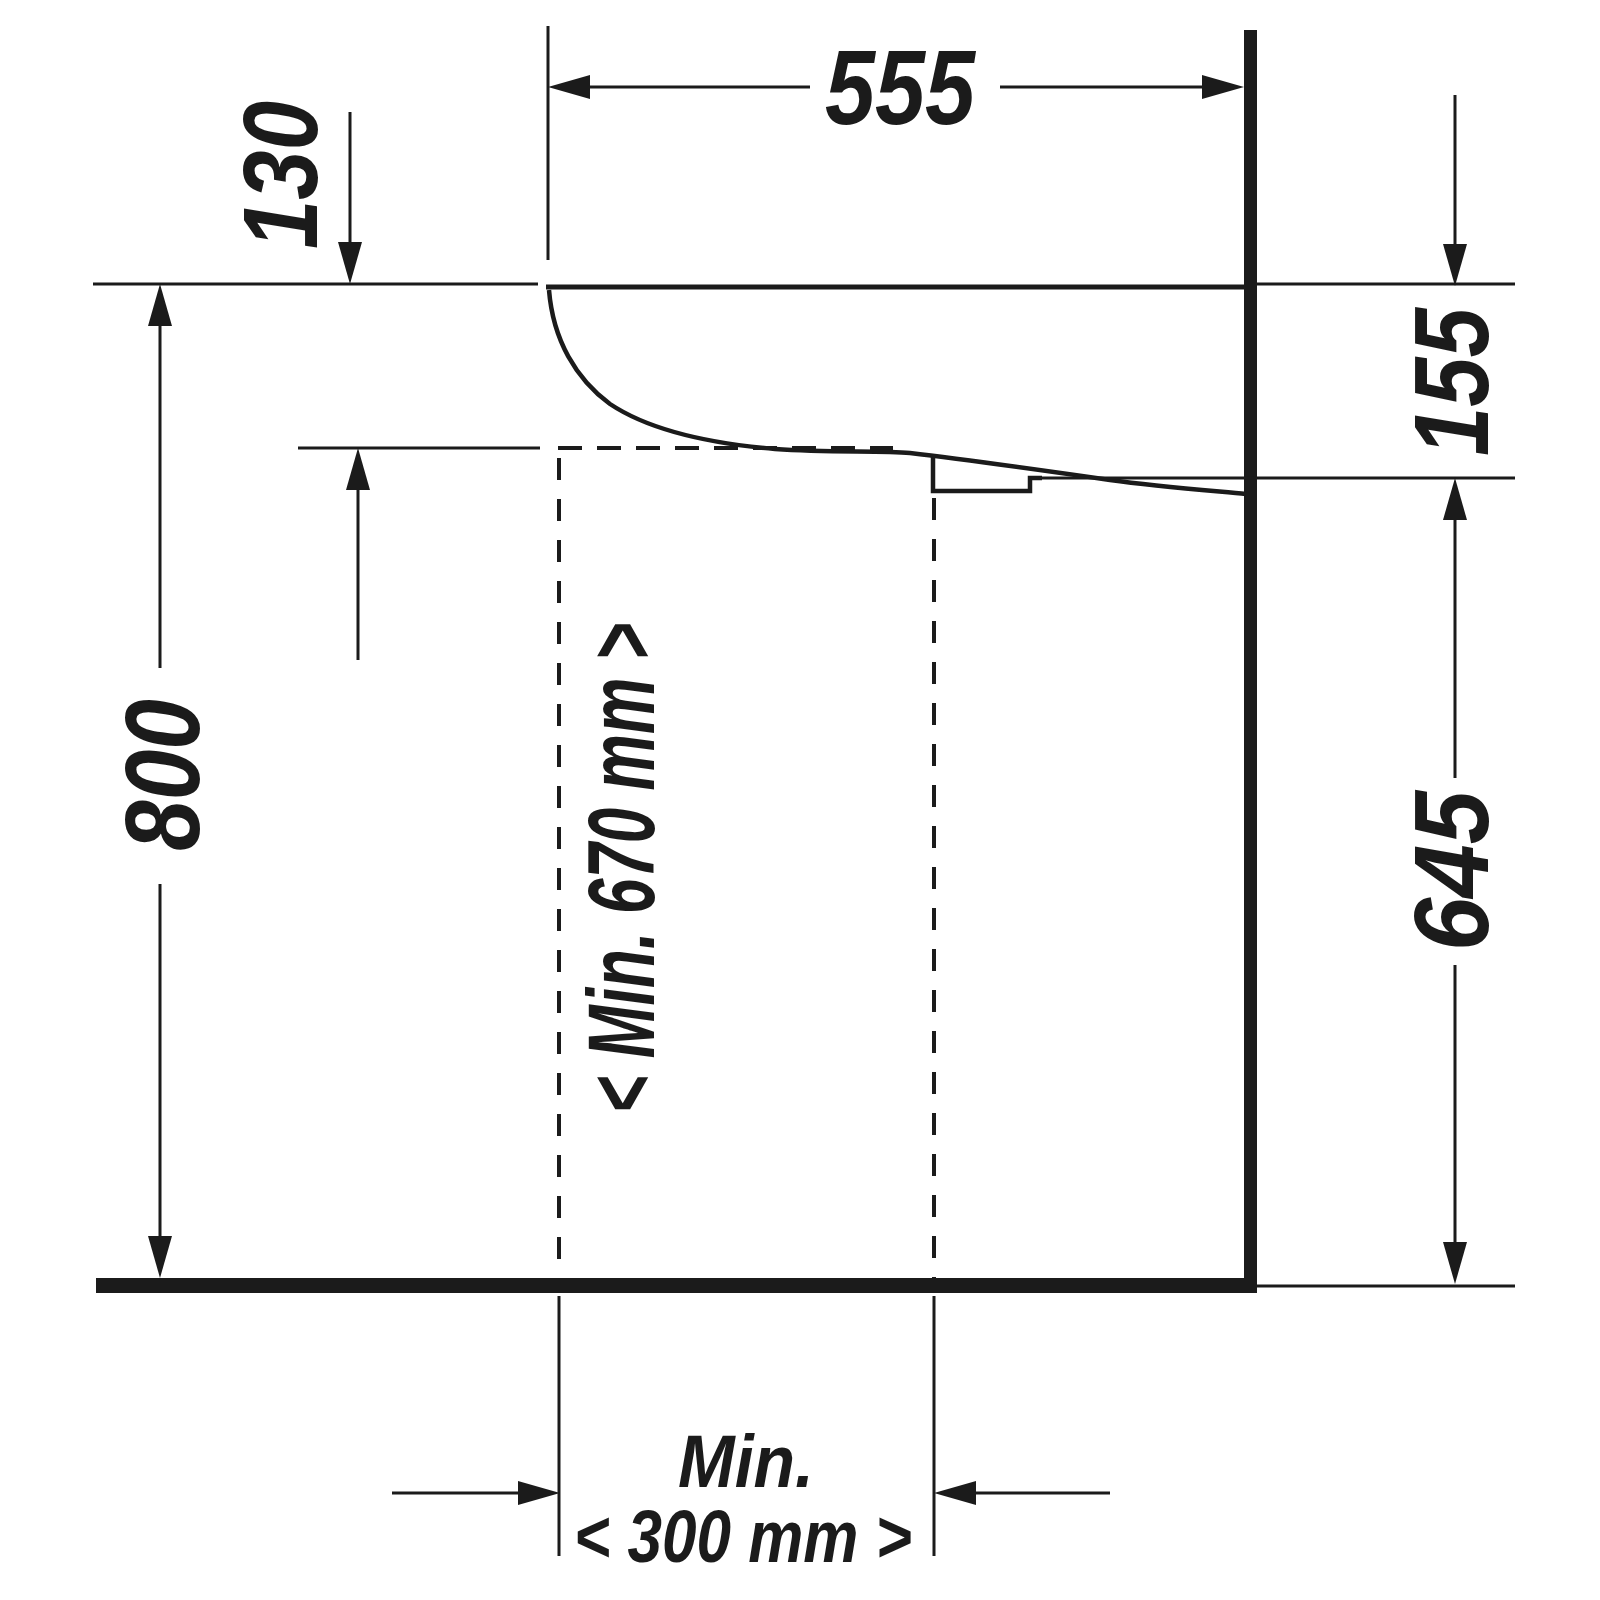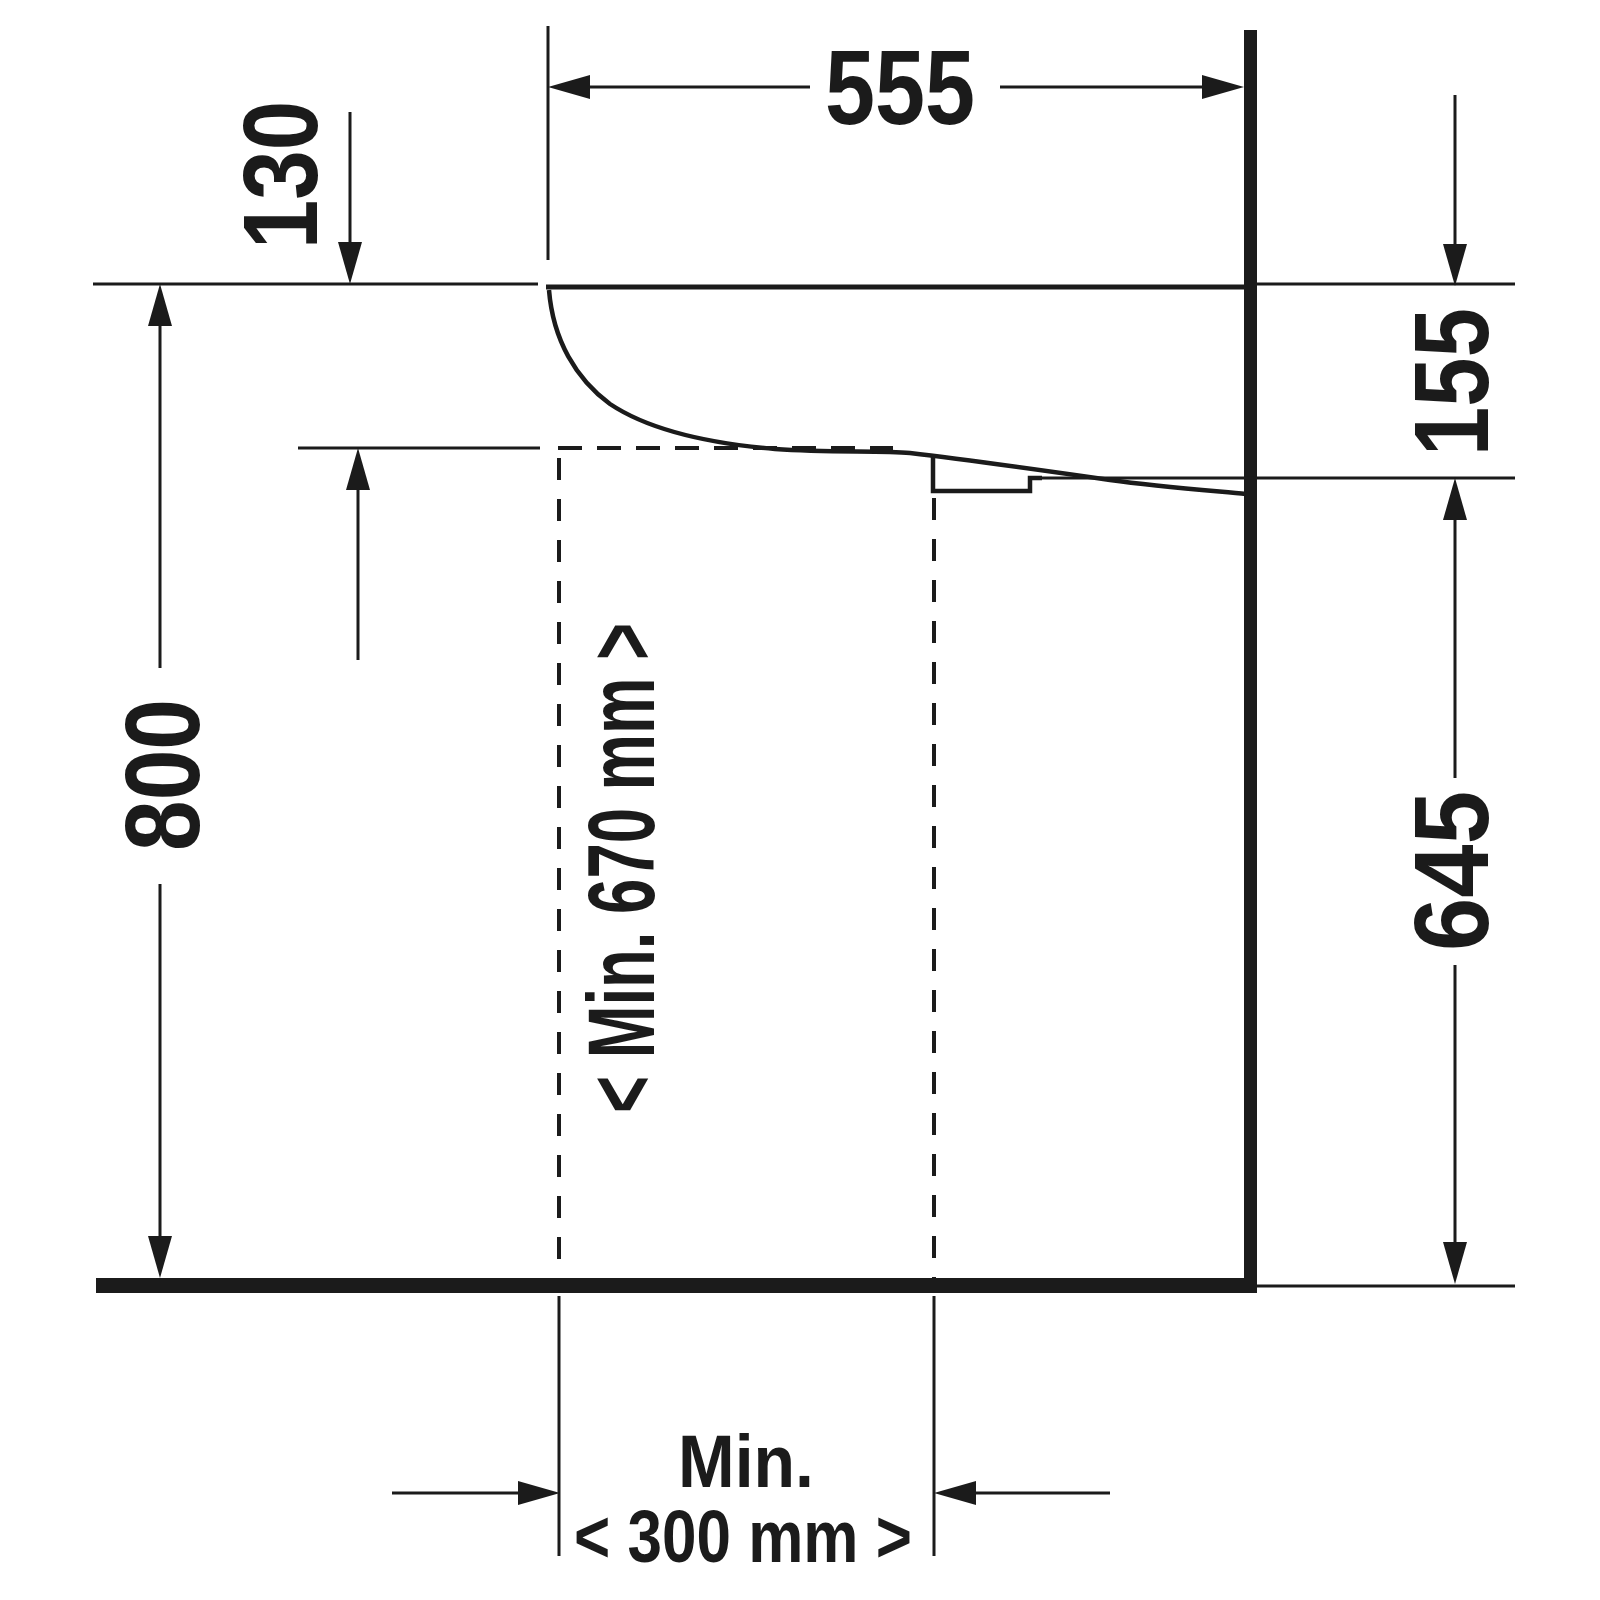--- a/index.html
+++ b/index.html
@@ -1,16 +1,16 @@
 <!DOCTYPE html>
 <html><head>
 <meta charset="utf-8">
 <style>
   html,body{margin:0;padding:0;background:#ffffff;}
-  .stage{width:1600px;height:1600px;position:relative;background:#ffffff;overflow:hidden;}
+  .stage{width:1600px;height:1600px;position:relative;background:#ffffff;overflow:hidden;font-style:italic;}
   svg{display:block;}
   text{font-family:"Liberation Sans","DejaVu Sans",sans-serif;font-weight:700;fill:#1b1b1b;}
   .dim-num{font-size:105px;}
   .dim-num-small{font-size:74px;}
   .dim-num-mid{font-size:95px;}
   .ink-stroke{stroke:#1b1b1b;fill:none;}
   .thin{stroke-width:3;}
   .med{stroke-width:5;}
   .curve{stroke-width:4.5;}
   .dash-v{stroke-width:4;stroke-dasharray:22 19;}

